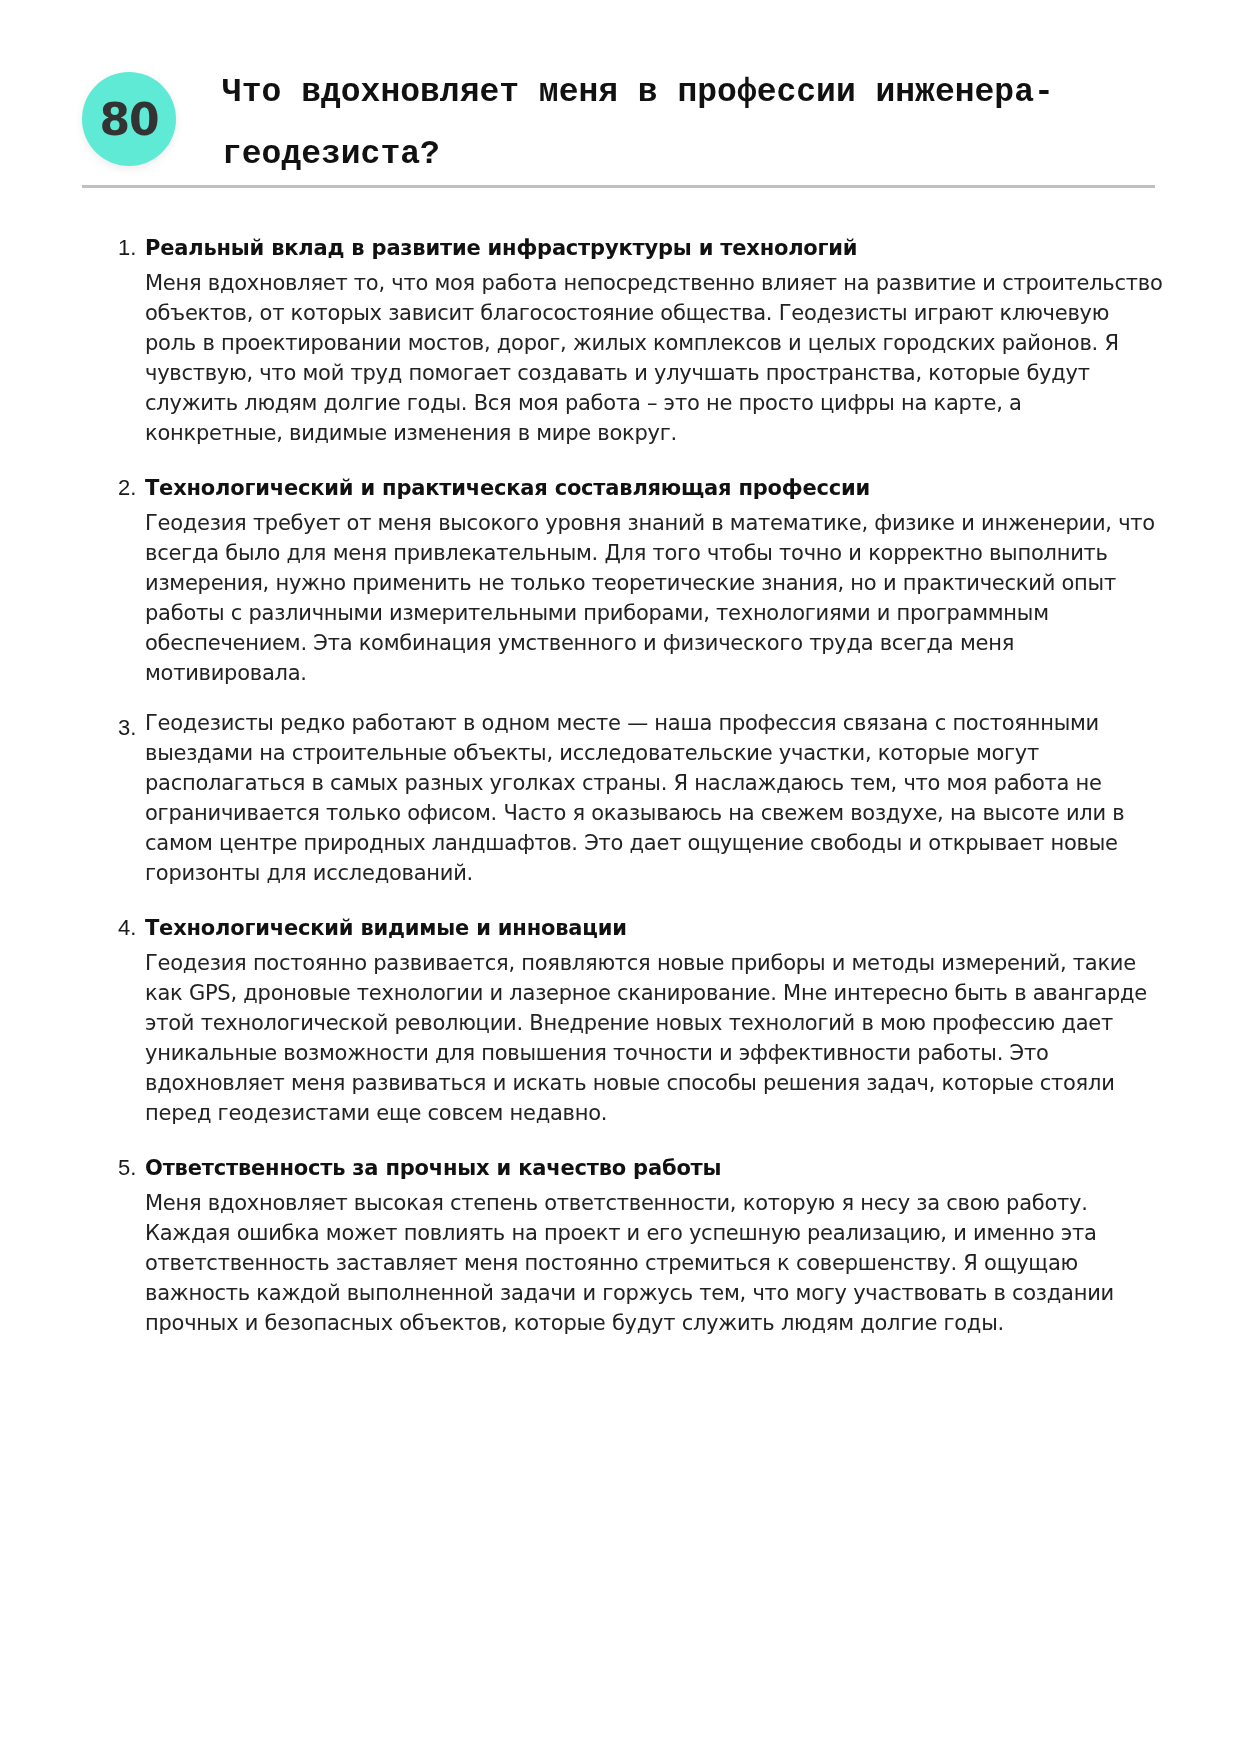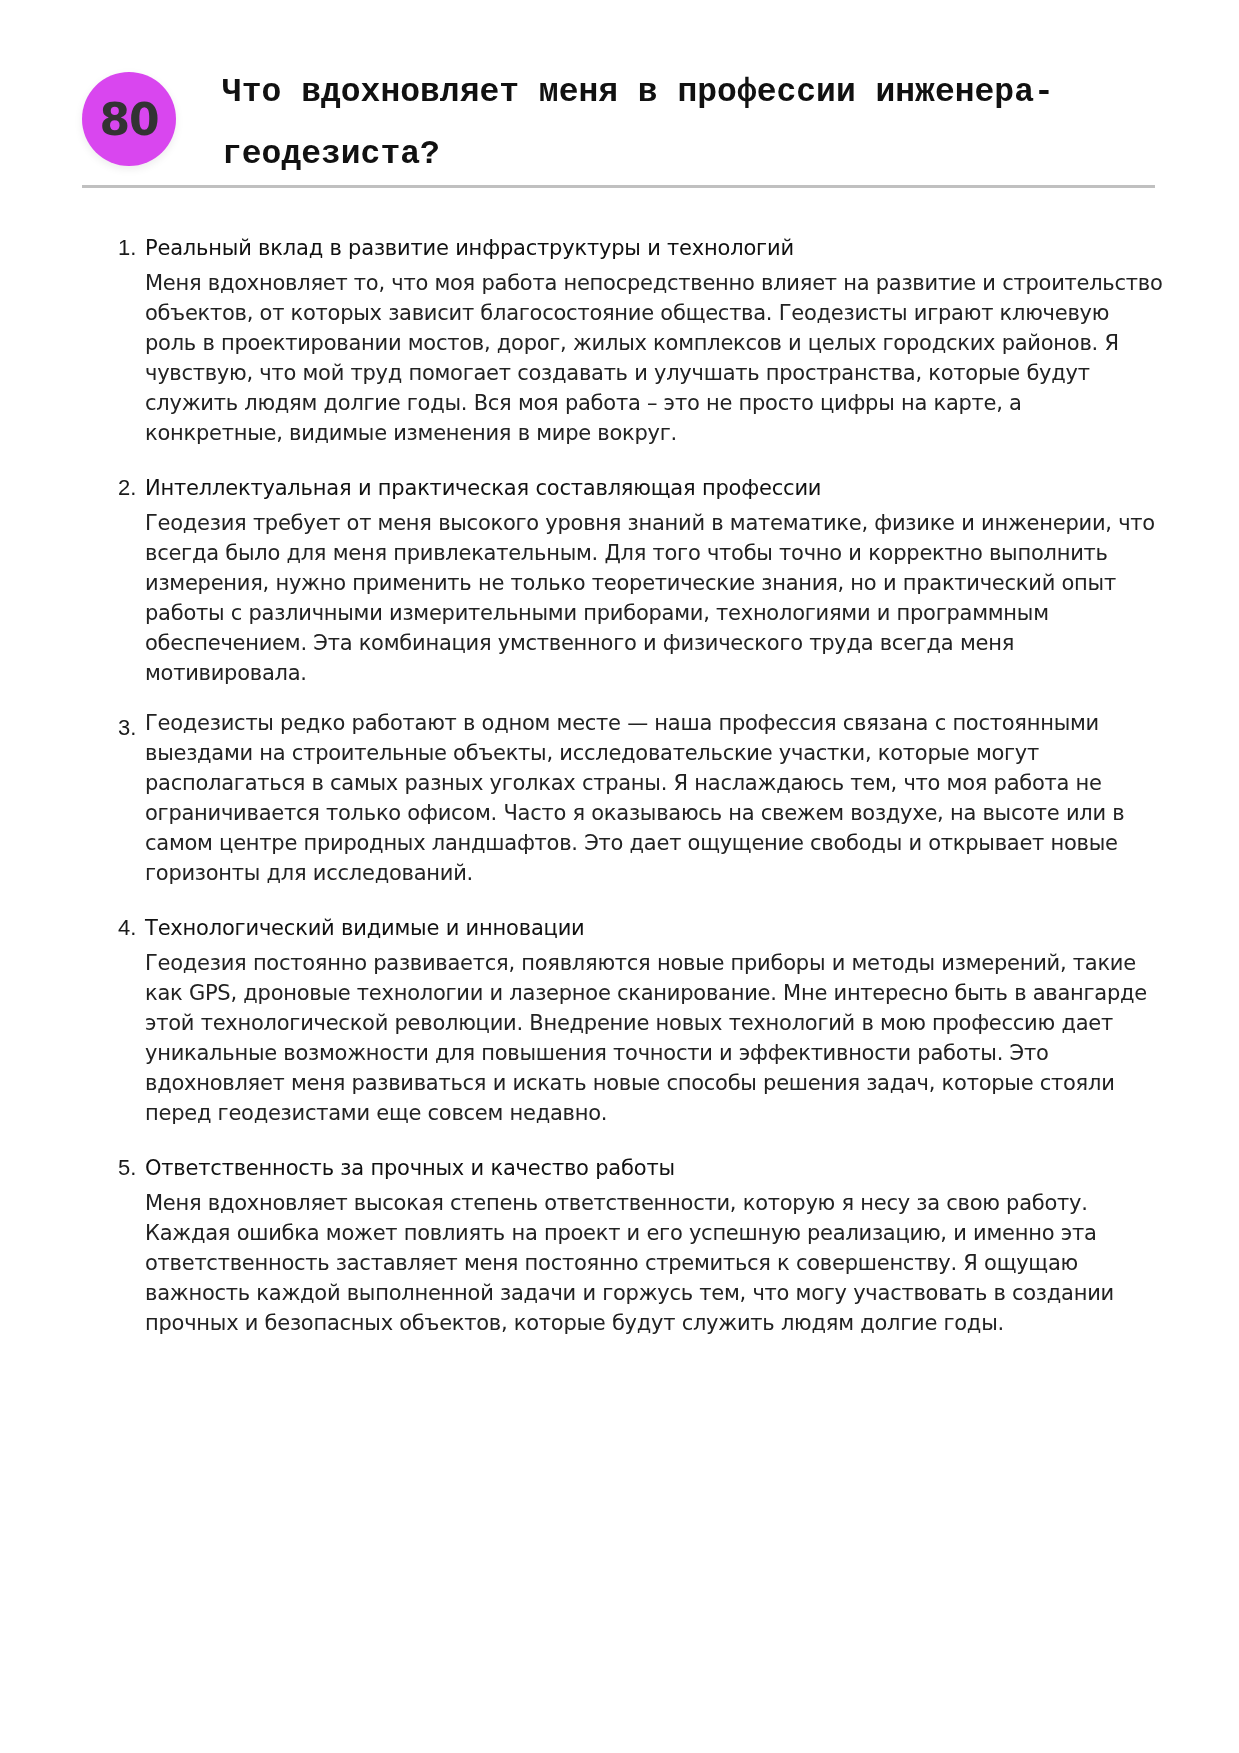--- a/index.html
+++ b/index.html
@@ -24,21 +24,21 @@
       border-bottom: 3px solid #c0c0c0;
       box-sizing: border-box;
     }
     .badge {
       position: absolute;
       left: 0px;
       top: 22px;
       width: 94px;
       height: 94px;
       border-radius: 50%;
-      background: #d946ef;
+      background: #5eead4;
       box-shadow: 0 3px 8px rgba(0,0,0,0.08);
       display: flex;
       align-items: center;
       justify-content: center;
       font-family: "DejaVu Sans", sans-serif;
       font-weight: bold;
       font-size: 44px;
       color: #333333;
       letter-spacing: -1px;
     }
@@ -72,21 +72,21 @@
     .item-number {
       position: absolute;
       left: -27px;
       top: 0;
       font-size: 22px;
       line-height: 40px;
       color: #1a1a1a;
       font-family: "Liberation Sans", sans-serif;
     }
     .item-heading {
-      font-weight: normal;
+      font-weight: bold;
       font-size: 21px;
       line-height: 40px;
       color: #111111;
       letter-spacing: -0.2px;
     }
     .item-text {
       font-size: 21px;
       line-height: 30px;
       color: #222222;
       letter-spacing: -0.25px;
@@ -103,21 +103,21 @@
 
 <div class="content">
   <ol class="items">
     <li class="item">
       <span class="item-number">1.</span>
       <div class="item-heading">Реальный вклад в развитие инфраструктуры и технологий</div>
       <p class="item-text">Меня вдохновляет то, что моя работа непосредственно влияет на развитие и строительство объектов, от которых зависит благосостояние общества. Геодезисты играют ключевую роль в проектировании мостов, дорог, жилых комплексов и целых городских районов. Я чувствую, что мой труд помогает создавать и улучшать пространства, которые будут служить людям долгие годы. Вся моя работа – это не просто цифры на карте, а конкретные, видимые изменения в мире вокруг.</p>
     </li>
     <li class="item">
       <span class="item-number">2.</span>
-      <div class="item-heading">Интеллектуальная и практическая составляющая профессии</div>
+      <div class="item-heading">Технологический и практическая составляющая профессии</div>
       <p class="item-text">Геодезия требует от меня высокого уровня знаний в математике, физике и инженерии, что всегда было для меня привлекательным. Для того чтобы точно и корректно выполнить измерения, нужно применить не только теоретические знания, но и практический опыт работы с различными измерительными приборами, технологиями и программным обеспечением. Эта комбинация умственного и физического труда всегда меня мотивировала.</p>
     </li>
     <li class="item">
       <span class="item-number">3.</span>
       <p class="item-text">Геодезисты редко работают в одном месте — наша профессия связана с постоянными выездами на строительные объекты, исследовательские участки, которые могут располагаться в самых разных уголках страны. Я наслаждаюсь тем, что моя работа не ограничивается только офисом. Часто я оказываюсь на свежем воздухе, на высоте или в самом центре природных ландшафтов. Это дает ощущение свободы и открывает новые горизонты для исследований.</p>
     </li>
     <li class="item">
       <span class="item-number">4.</span>
       <div class="item-heading">Технологический видимые и инновации</div>
       <p class="item-text">Геодезия постоянно развивается, появляются новые приборы и методы измерений, такие как GPS, дроновые технологии и лазерное сканирование. Мне интересно быть в авангарде этой технологической революции. Внедрение новых технологий в мою профессию дает уникальные возможности для повышения точности и эффективности работы. Это вдохновляет меня развиваться и искать новые способы решения задач, которые стояли перед геодезистами еще совсем недавно.</p>

